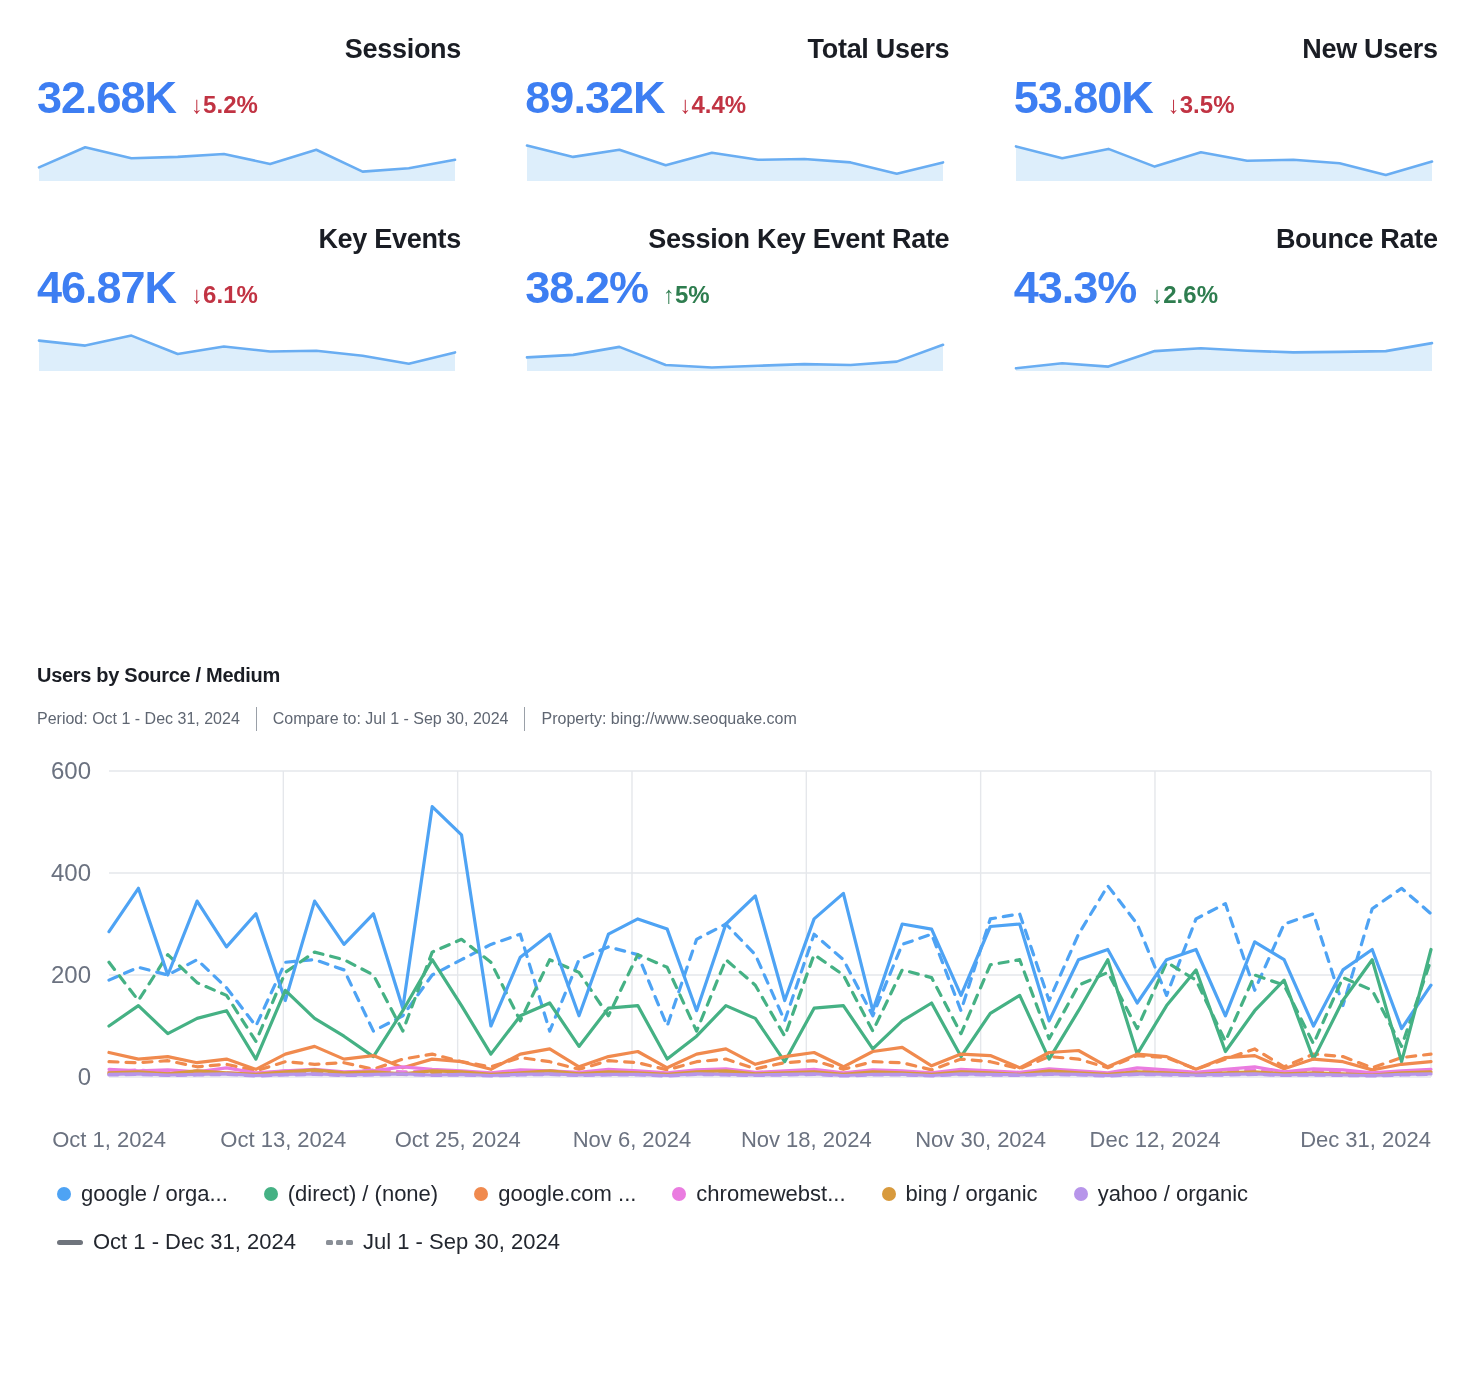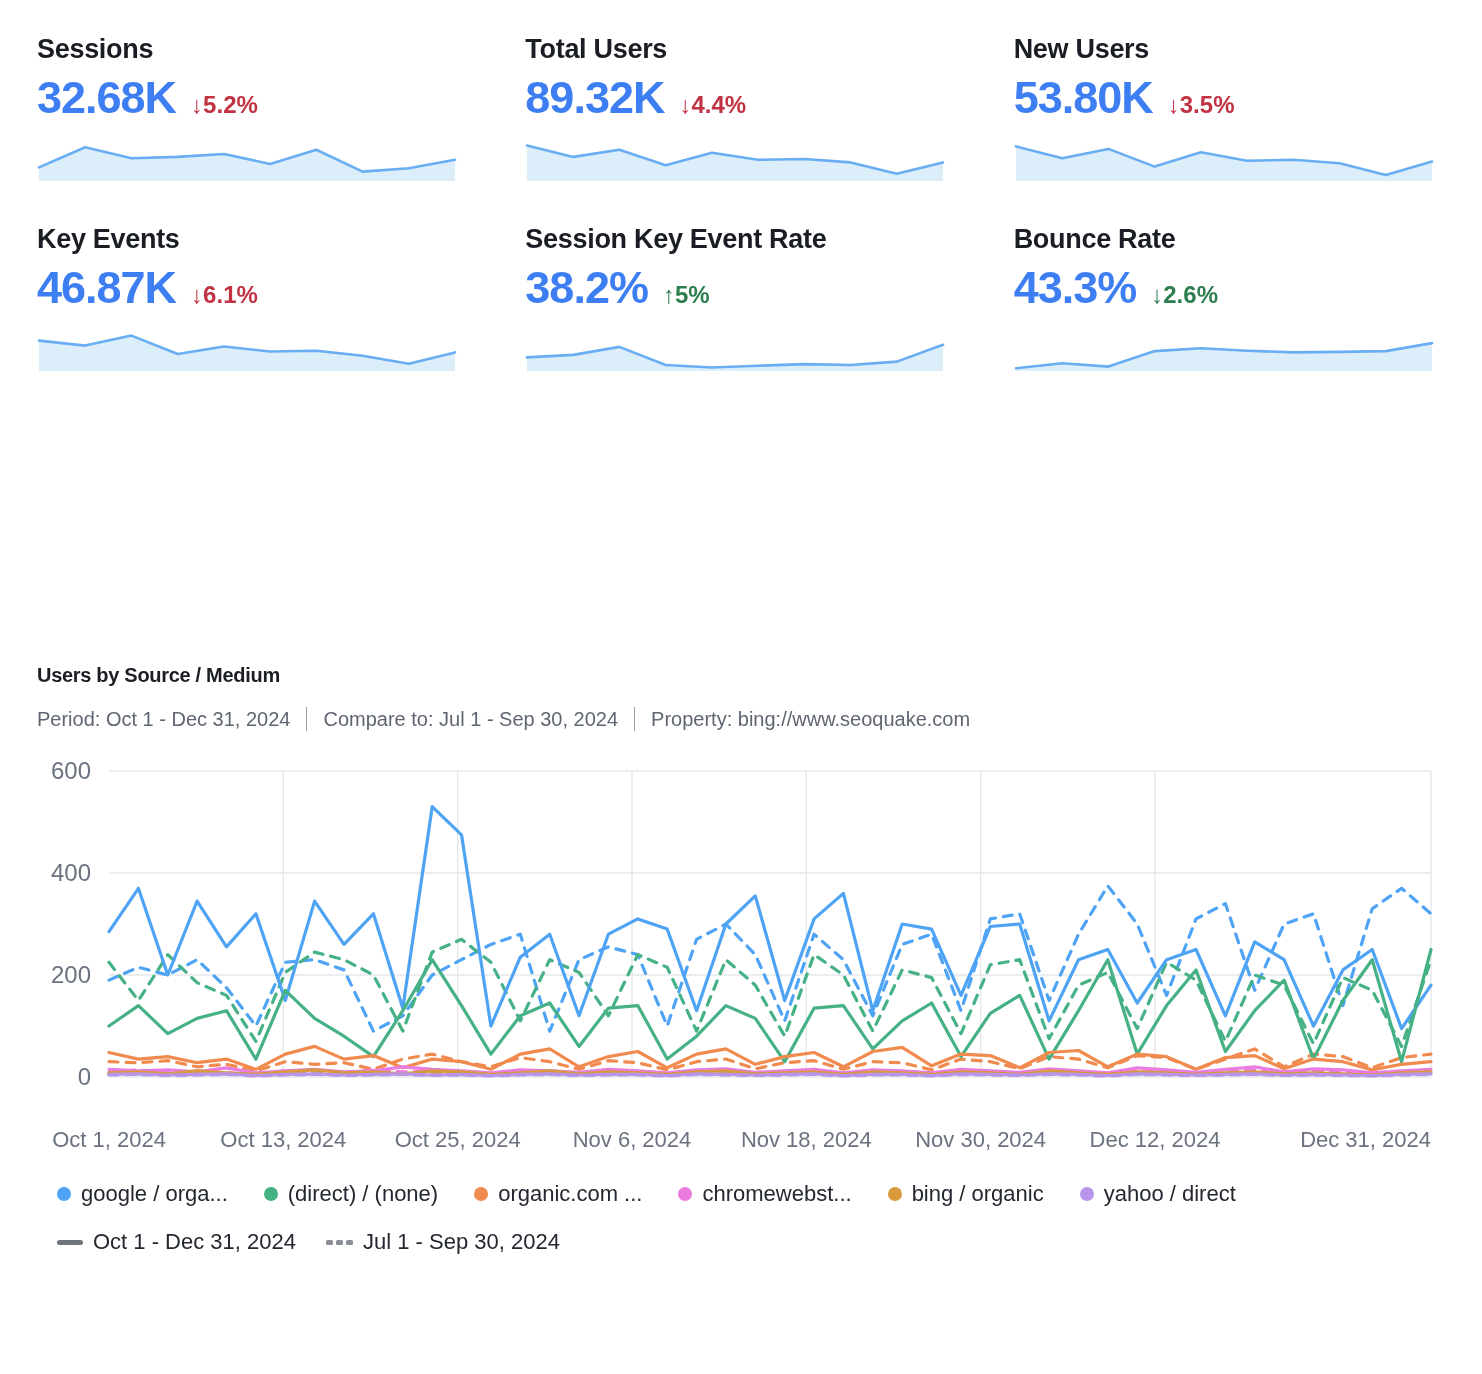--- a/index.html
+++ b/index.html
@@ -13,33 +13,33 @@
   body{
     width:1482px;height:1374px;overflow:hidden;
     font-family:"Liberation Sans","DejaVu Sans",sans-serif;
     color:var(--text);
   }
   .wrap{padding:34px 42px 0 37px;}
   .kpi-grid{
     display:grid;grid-template-columns:repeat(3,1fr);
     column-gap:62px;row-gap:42px;
   }
-  .kpi-card{width:100%;max-width:424px;}
+  .kpi-card{width:100%;max-width:424px;text-align:right;}
   .kpi-title{font-size:27px;font-weight:800;letter-spacing:-0.3px;margin:0 0 10px 0;color:var(--text);}
   .kpi-value-row{display:flex;align-items:baseline;gap:15px;}
   .kpi-value{font-size:45px;font-weight:800;letter-spacing:-1px;color:var(--accent);line-height:1;}
   .kpi-delta{font-size:24px;font-weight:600;}
   .kpi-delta.neg{color:var(--neg);}
   .kpi-delta.pos{color:var(--pos);}
   .kpi-spark{display:block;margin-top:14px;width:420px;height:48px;}
 
   .section{margin-top:292px;}
   .section-title{font-size:20px;font-weight:700;letter-spacing:-0.3px;margin:0;color:var(--text);}
   .section-sub{
-    margin-top:20px;font-size:20px;color:var(--muted);
+    margin-top:20px;font-size:16px;color:var(--muted);
     display:flex;align-items:center;gap:16px;
   }
   .sub-divider{width:0;height:24px;border-left:1.5px solid #9aa0a8;display:inline-block;}
 
   .chart-box{margin-top:28px;}
   #main-chart{display:block;overflow:visible;}
 
   .legend-row{display:flex;align-items:center;gap:36px;margin-left:20px;font-size:22px;color:#23272f;}
   .legend-sources{margin-top:12px;flex-wrap:wrap;}
   .legend-periods{margin-top:22px;gap:30px;align-items:center;}
@@ -177,33 +177,33 @@
         <div class="legend-item">
           <span class="legend-dot" style="background: rgb(78, 163, 244);"></span>
           <span>google / orga...</span>
         </div>
         <div class="legend-item">
           <span class="legend-dot" style="background: rgb(69, 177, 132);"></span>
           <span>(direct) / (none)</span>
         </div>
         <div class="legend-item">
           <span class="legend-dot" style="background: rgb(240, 138, 78);"></span>
-          <span>organic.com ...</span>
+          <span>google.com ...</span>
         </div>
         <div class="legend-item">
           <span class="legend-dot" style="background: rgb(234, 124, 224);"></span>
           <span>chromewebst...</span>
         </div>
         <div class="legend-item">
           <span class="legend-dot" style="background: rgb(216, 154, 61);"></span>
           <span>bing / organic</span>
         </div>
         <div class="legend-item">
           <span class="legend-dot" style="background: rgb(183, 149, 234);"></span>
-          <span>yahoo / direct</span>
+          <span>yahoo / organic</span>
         </div>
       </div>
     <div class="legend-row legend-periods" id="legend-periods">
         <div class="legend-item">
           <span class="swatch-solid"></span>
           <span>Oct 1 - Dec 31, 2024</span>
         </div>
         <div class="legend-item">
           <span class="swatch-dashed">
             <i></i>

